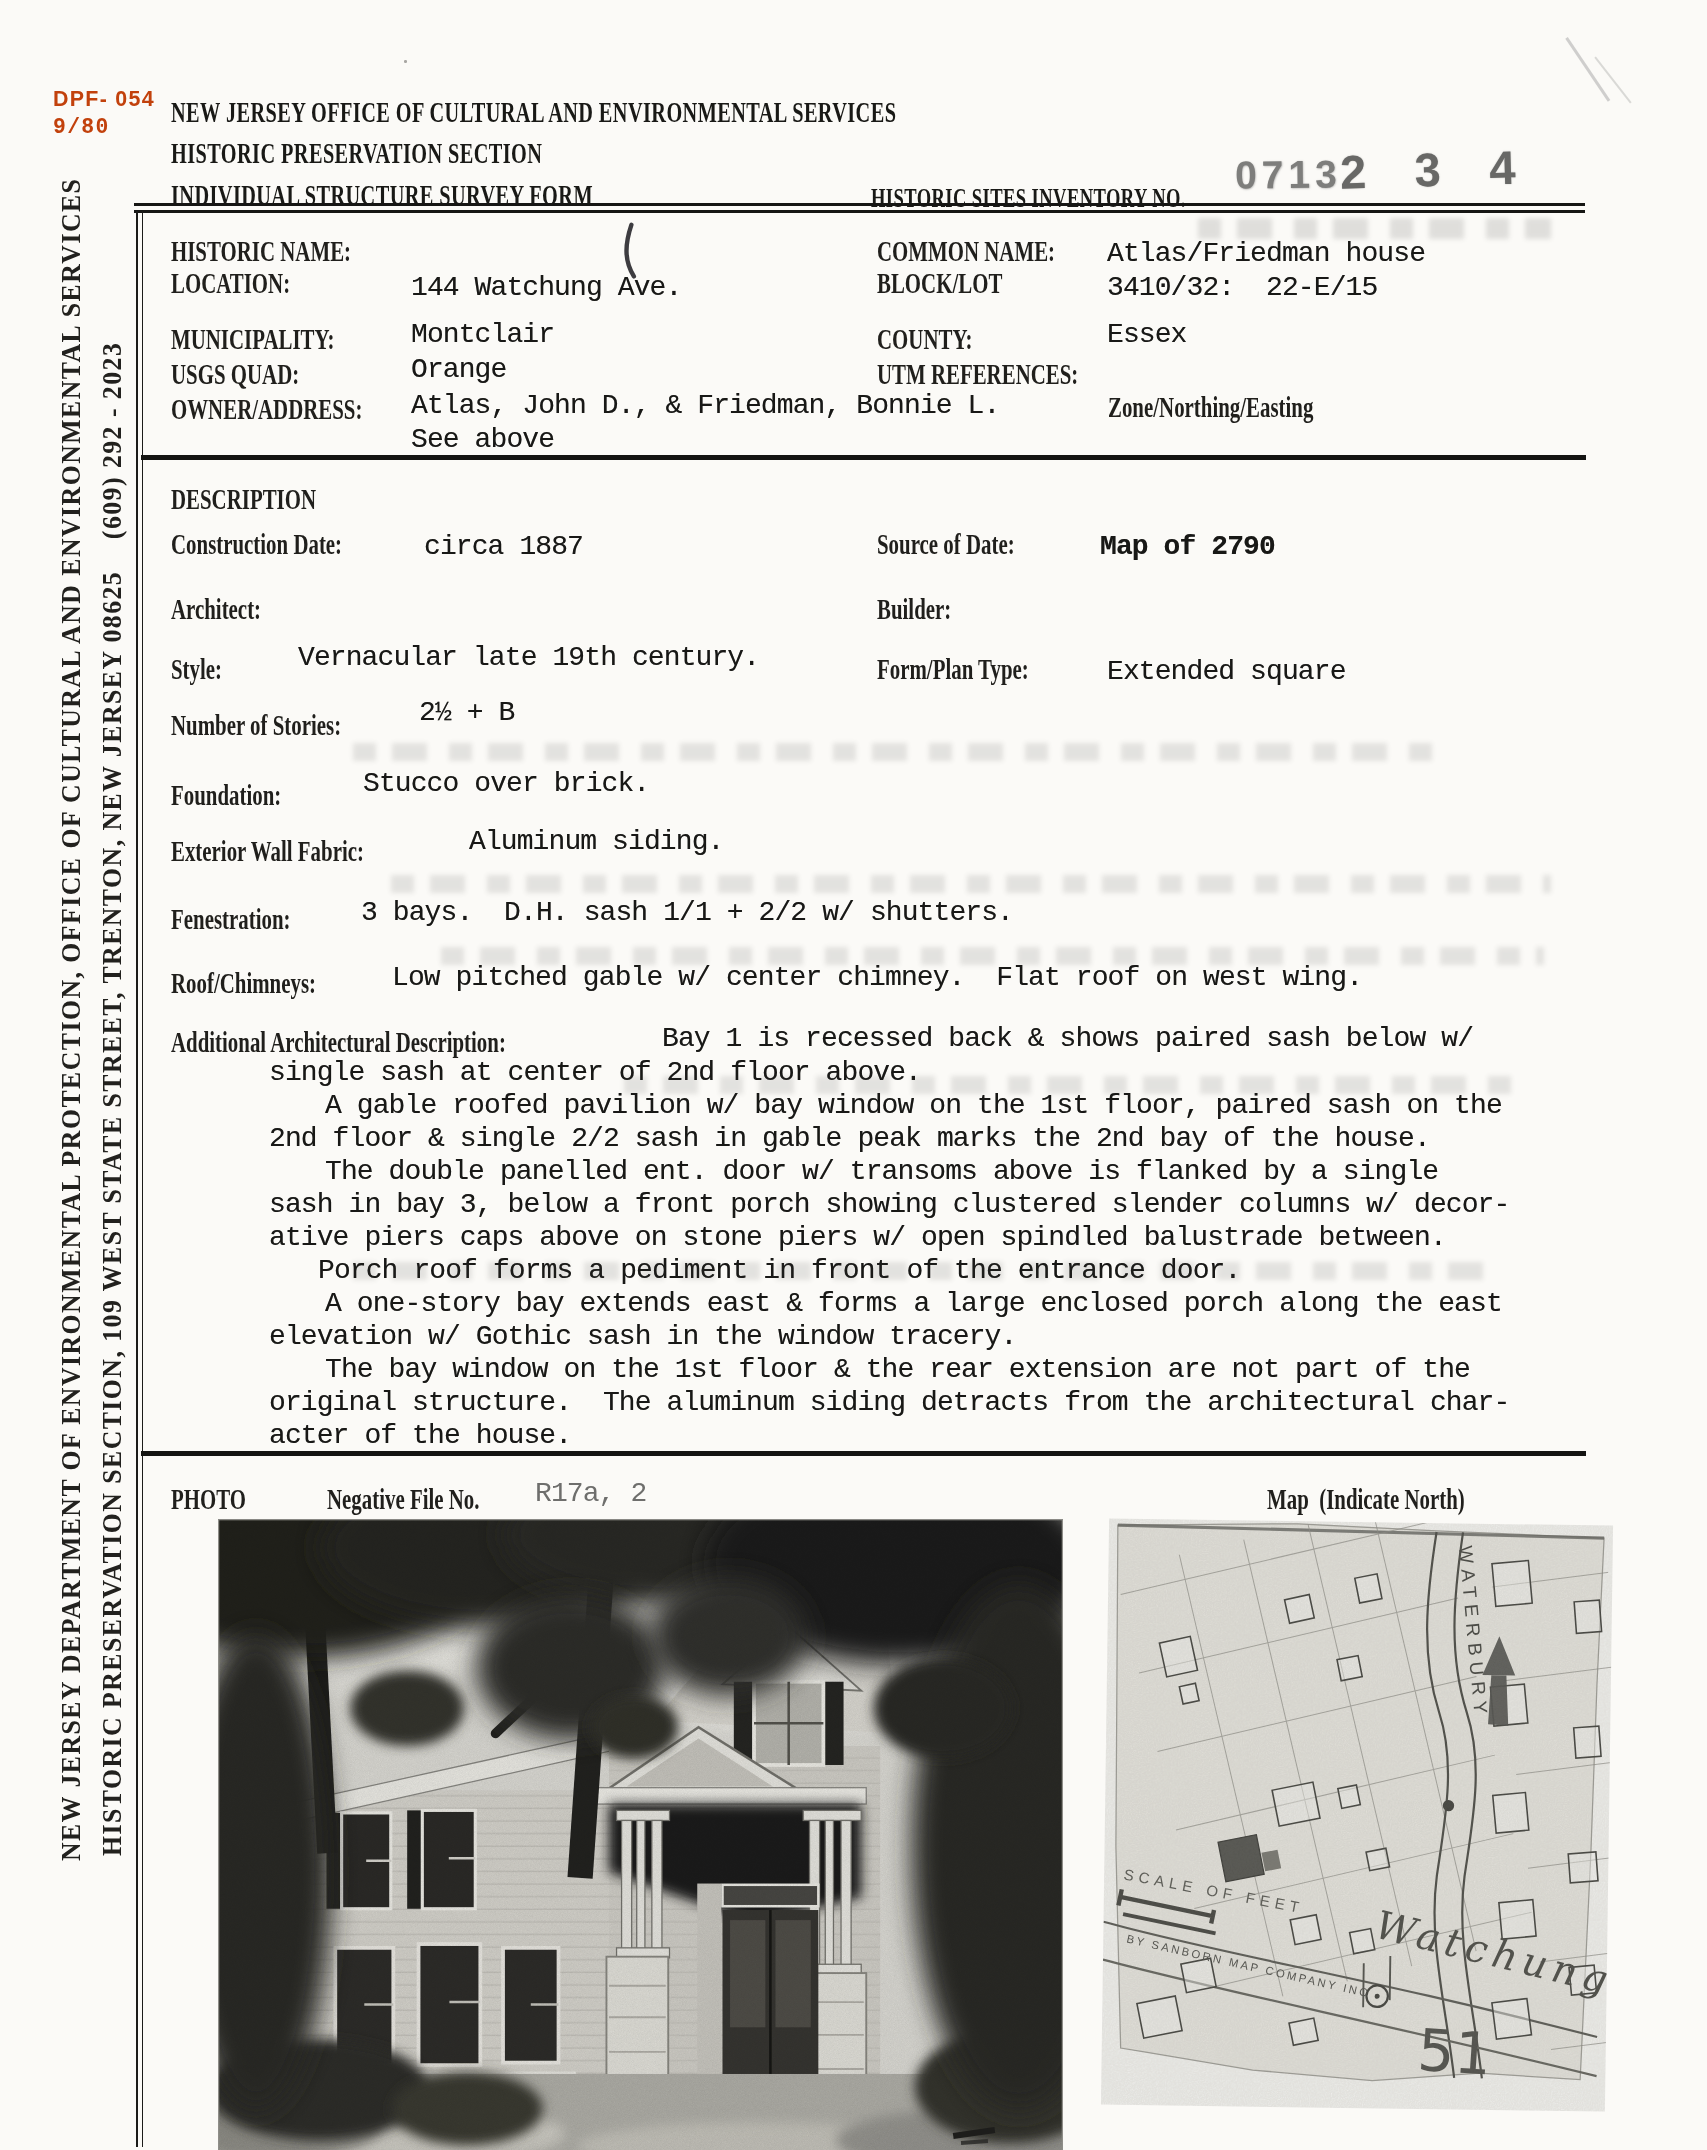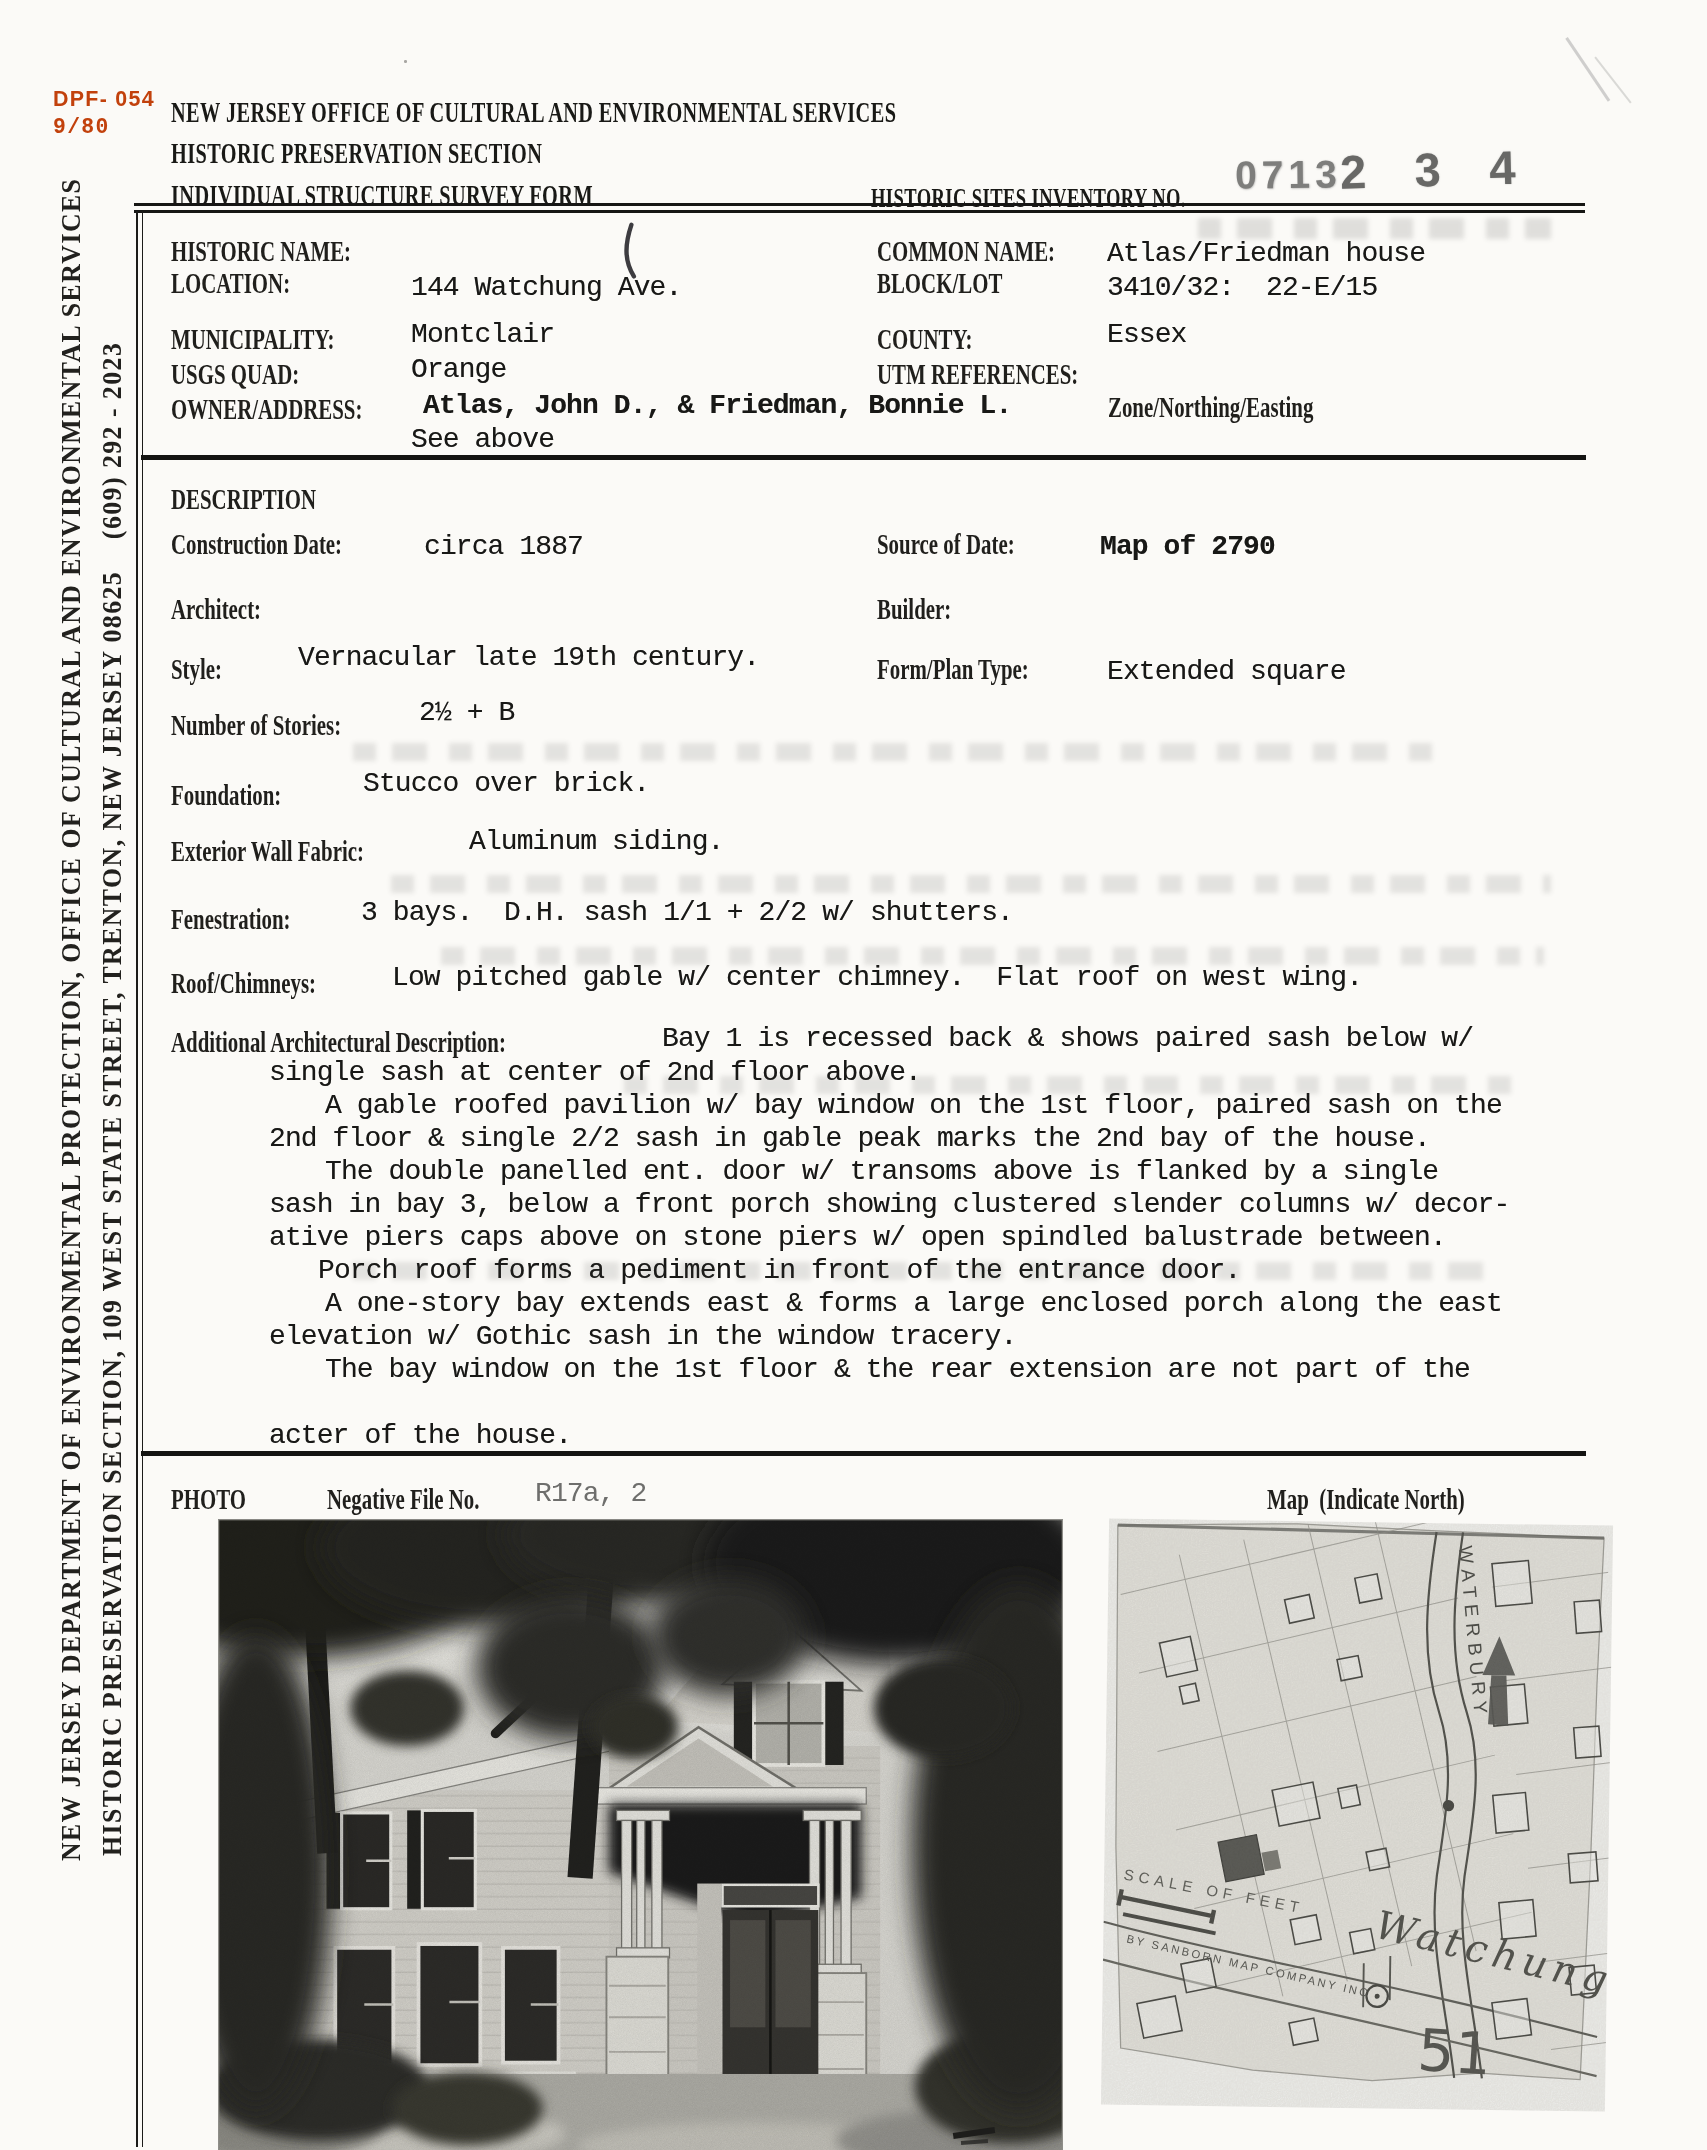--- a/index.html
+++ b/index.html
@@ -63,21 +63,21 @@
   <div class="abs lbl" style="left:877px;top:267px;">BLOCK/LOT</div>
   <div class="abs mono" style="left:1107px;top:272px;">3410/32:  22-E/15</div>
   <div class="abs lbl" style="left:171px;top:323px;">MUNICIPALITY:</div>
   <div class="abs mono" style="left:411px;top:319px;">Montclair</div>
   <div class="abs lbl" style="left:877px;top:323px;">COUNTY:</div>
   <div class="abs mono" style="left:1107px;top:319px;">Essex</div>
   <div class="abs lbl" style="left:171px;top:358px;">USGS QUAD:</div>
   <div class="abs mono" style="left:411px;top:354px;">Orange</div>
   <div class="abs lbl" style="left:877px;top:358px;">UTM REFERENCES:</div>
   <div class="abs lbl" style="left:171px;top:393px;">OWNER/ADDRESS:</div>
-  <div class="abs mono" style="left:423px;top:390px;font-weight:bold;">Atlas, John D., &amp; Friedman, Bonnie L.</div>
+  <div class="abs mono" style="left:411px;top:390px;">Atlas, John D., &amp; Friedman, Bonnie L.</div>
   <div class="abs lbl" style="left:1108px;top:391px;">Zone/Northing/Easting</div>
   <div class="abs mono" style="left:411px;top:424px;">See above</div>
 
   <div class="abs lbl" style="left:171px;top:483px;">DESCRIPTION</div>
   <div class="abs lbl" style="left:171px;top:528px;">Construction Date:</div>
   <div class="abs mono" style="left:424px;top:531px;">circa 1887</div>
   <div class="abs lbl" style="left:877px;top:528px;">Source of Date:</div>
   <div class="abs mono bold" style="left:1100px;top:531px;">Map of 2790</div>
   <div class="abs lbl" style="left:171px;top:593px;">Architect:</div>
   <div class="abs lbl" style="left:877px;top:593px;">Builder:</div>
@@ -101,20 +101,21 @@
   <div class="abs mono" style="left:269px;top:1057px;">single sash at center of 2nd floor above.</div>
   <div class="abs mono" style="left:325px;top:1090px;">A gable roofed pavilion w/ bay window on the 1st floor, paired sash on the</div>
   <div class="abs mono" style="left:269px;top:1123px;">2nd floor &amp; single 2/2 sash in gable peak marks the 2nd bay of the house.</div>
   <div class="abs mono" style="left:325px;top:1156px;">The double panelled ent. door w/ transoms above is flanked by a single</div>
   <div class="abs mono" style="left:269px;top:1189px;">sash in bay 3, below a front porch showing clustered slender columns w/ decor-</div>
   <div class="abs mono" style="left:269px;top:1222px;">ative piers caps above on stone piers w/ open spindled balustrade between.</div>
   <div class="abs mono" style="left:318px;top:1255px;">Porch roof forms a pediment in front of the entrance door.</div>
   <div class="abs mono" style="left:325px;top:1288px;">A one-story bay extends east &amp; forms a large enclosed porch along the east</div>
   <div class="abs mono" style="left:269px;top:1321px;">elevation w/ Gothic sash in the window tracery.</div>
   <div class="abs mono" style="left:325px;top:1354px;">The bay window on the 1st floor &amp; the rear extension are not part of the</div>
+  <div class="abs mono" style="left:269px;top:1387px;">original structure.  The aluminum siding detracts from the architectural char-</div>
   <div class="abs mono" style="left:269px;top:1420px;">acter of the house.</div>
 
   <div class="abs lbl" style="left:171px;top:1483px;">PHOTO</div>
   <div class="abs lbl" style="left:327px;top:1483px;">Negative File No.</div>
   <div class="abs mono gray" style="left:535px;top:1478px;">R17a, 2</div>
   <div class="abs lbl" style="left:1267px;top:1483px;">Map  (Indicate North)</div>
 
   <div class="abs" style="left:208px;top:1508px;">
     <svg width="845" height="637" viewBox="0 0 1340 1010">
       <defs>

